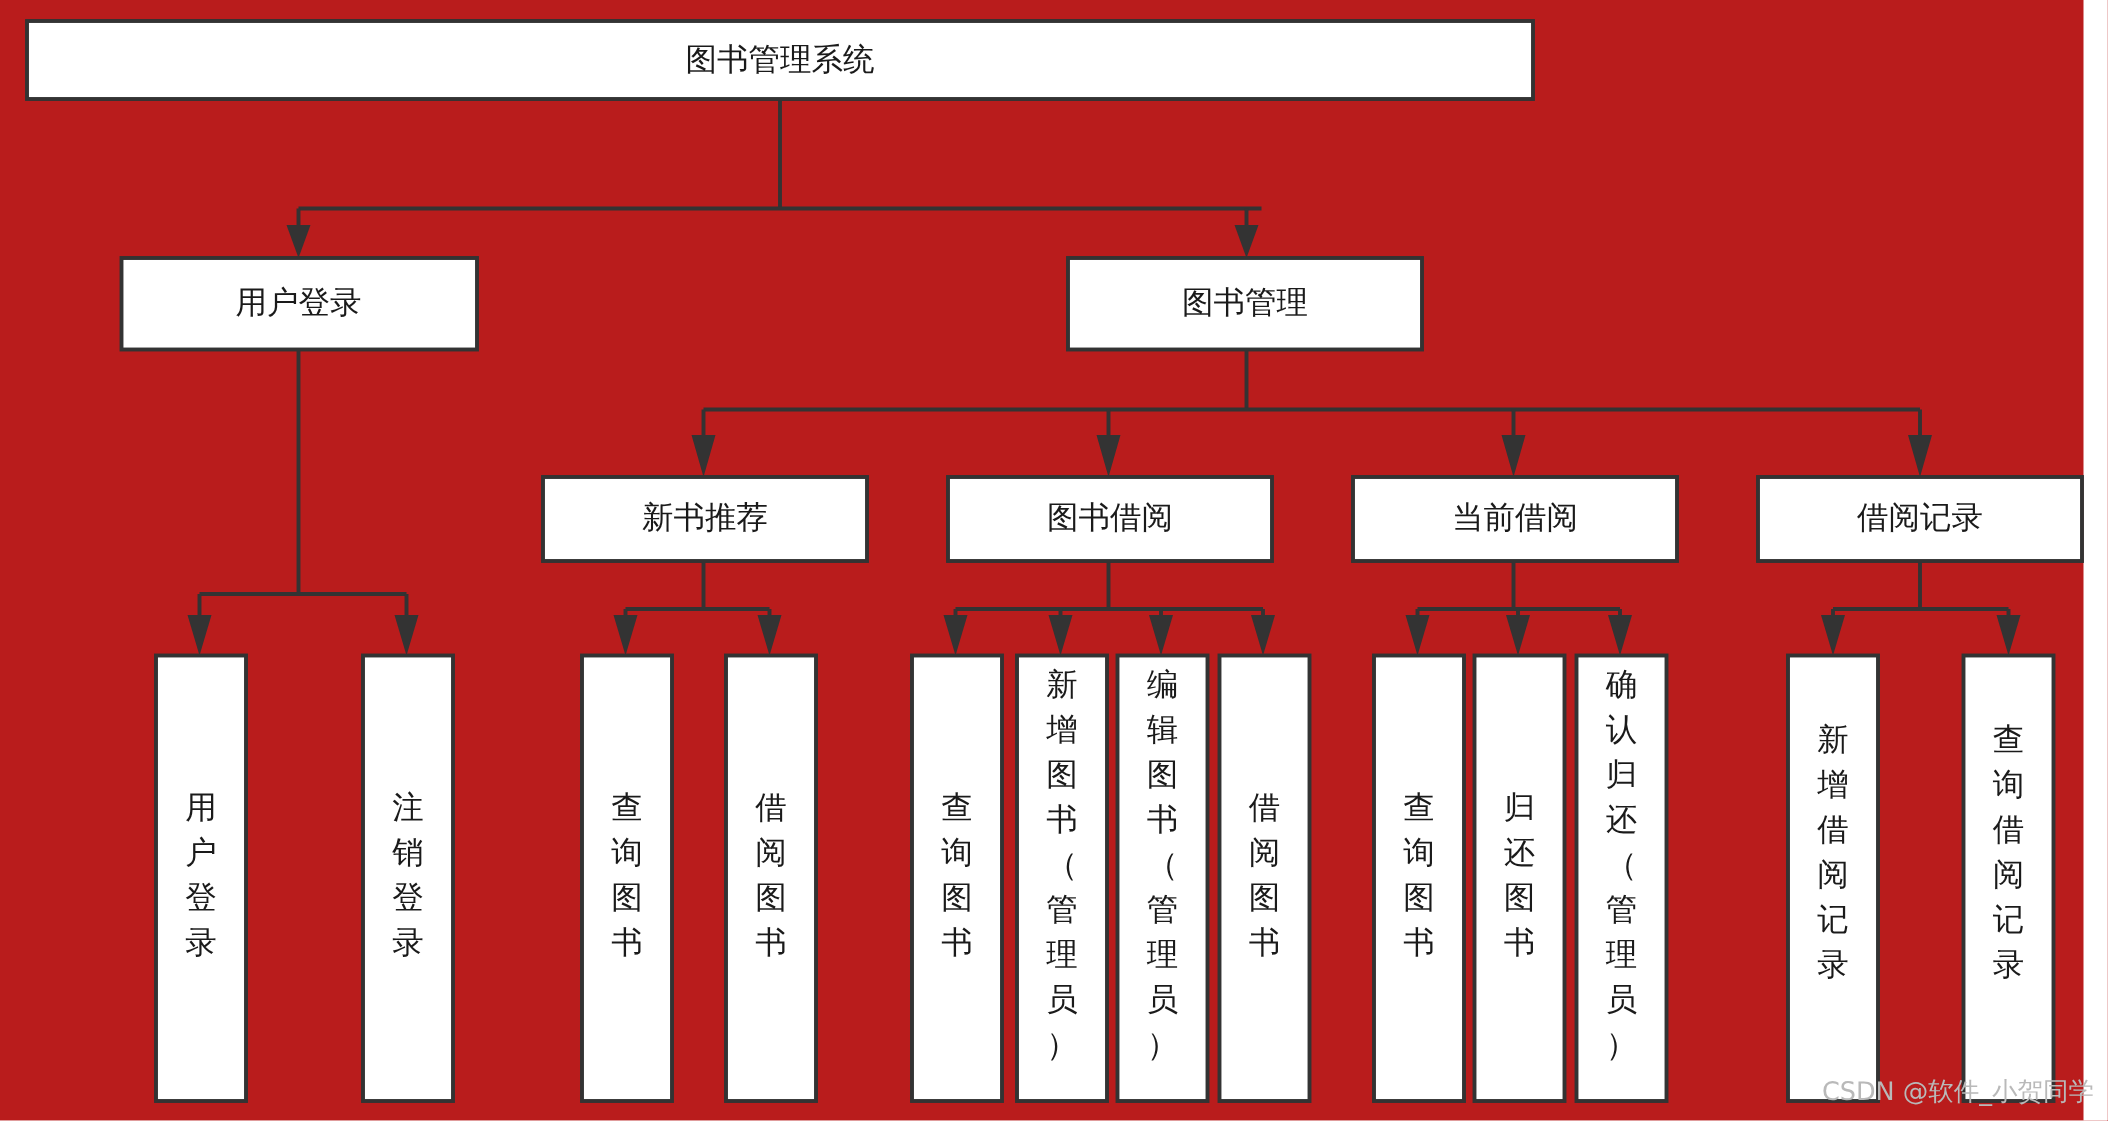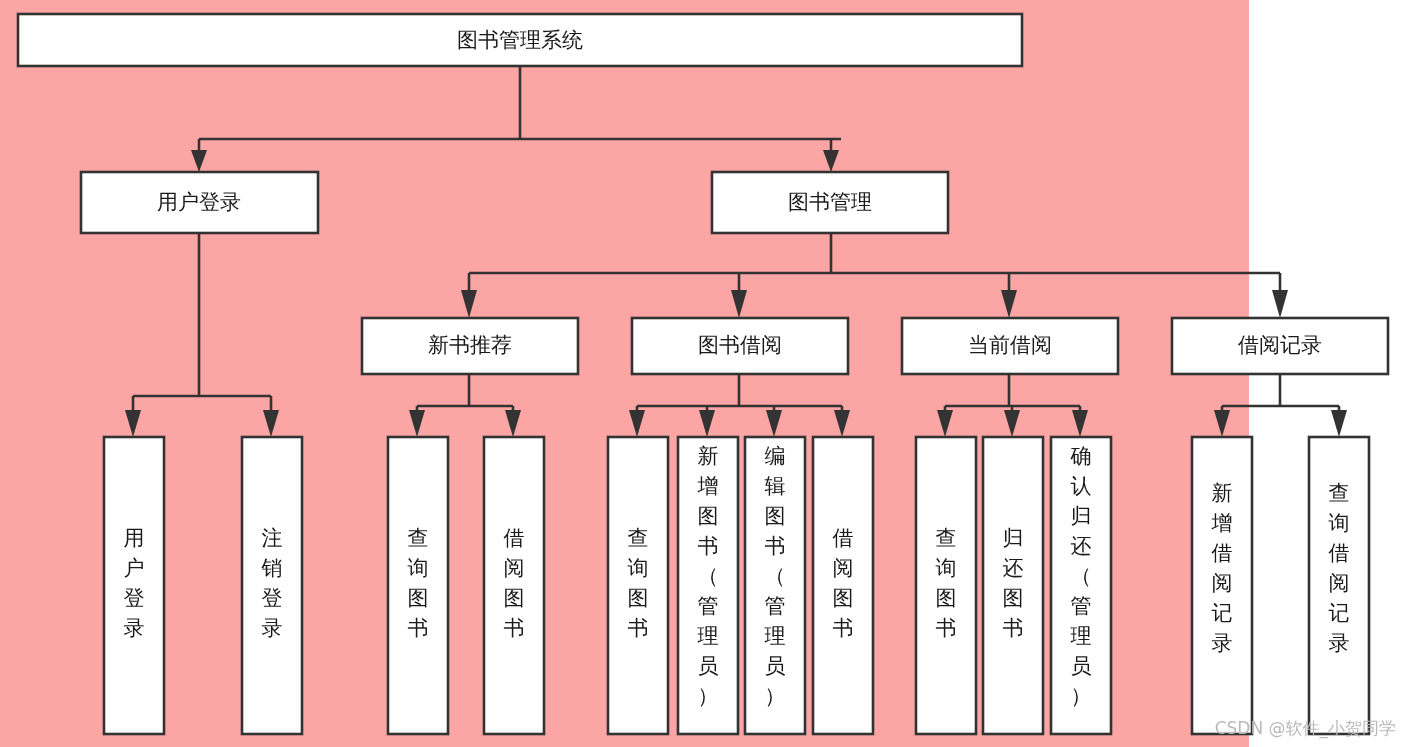--- a/index.html
+++ b/index.html
@@ -9,23 +9,23 @@
     background: #ffffff;
   }
   body {
     width: 1405px;
     height: 747px;
     font-family: "DejaVu Sans", "Liberation Sans", sans-serif;
     overflow: hidden;
   }
   #diagram-root {
     position: relative;
-    width: 1249px;
+    width: 1389px;
     height: 747px;
-    background: #fca5a5;
+    background: #b91c1c;
   }
   svg#diagram-svg {
     position: absolute;
     left: 0;
     top: 0;
     width: 1405px;
     height: 747px;
     display: block;
   }
   .node-box {

